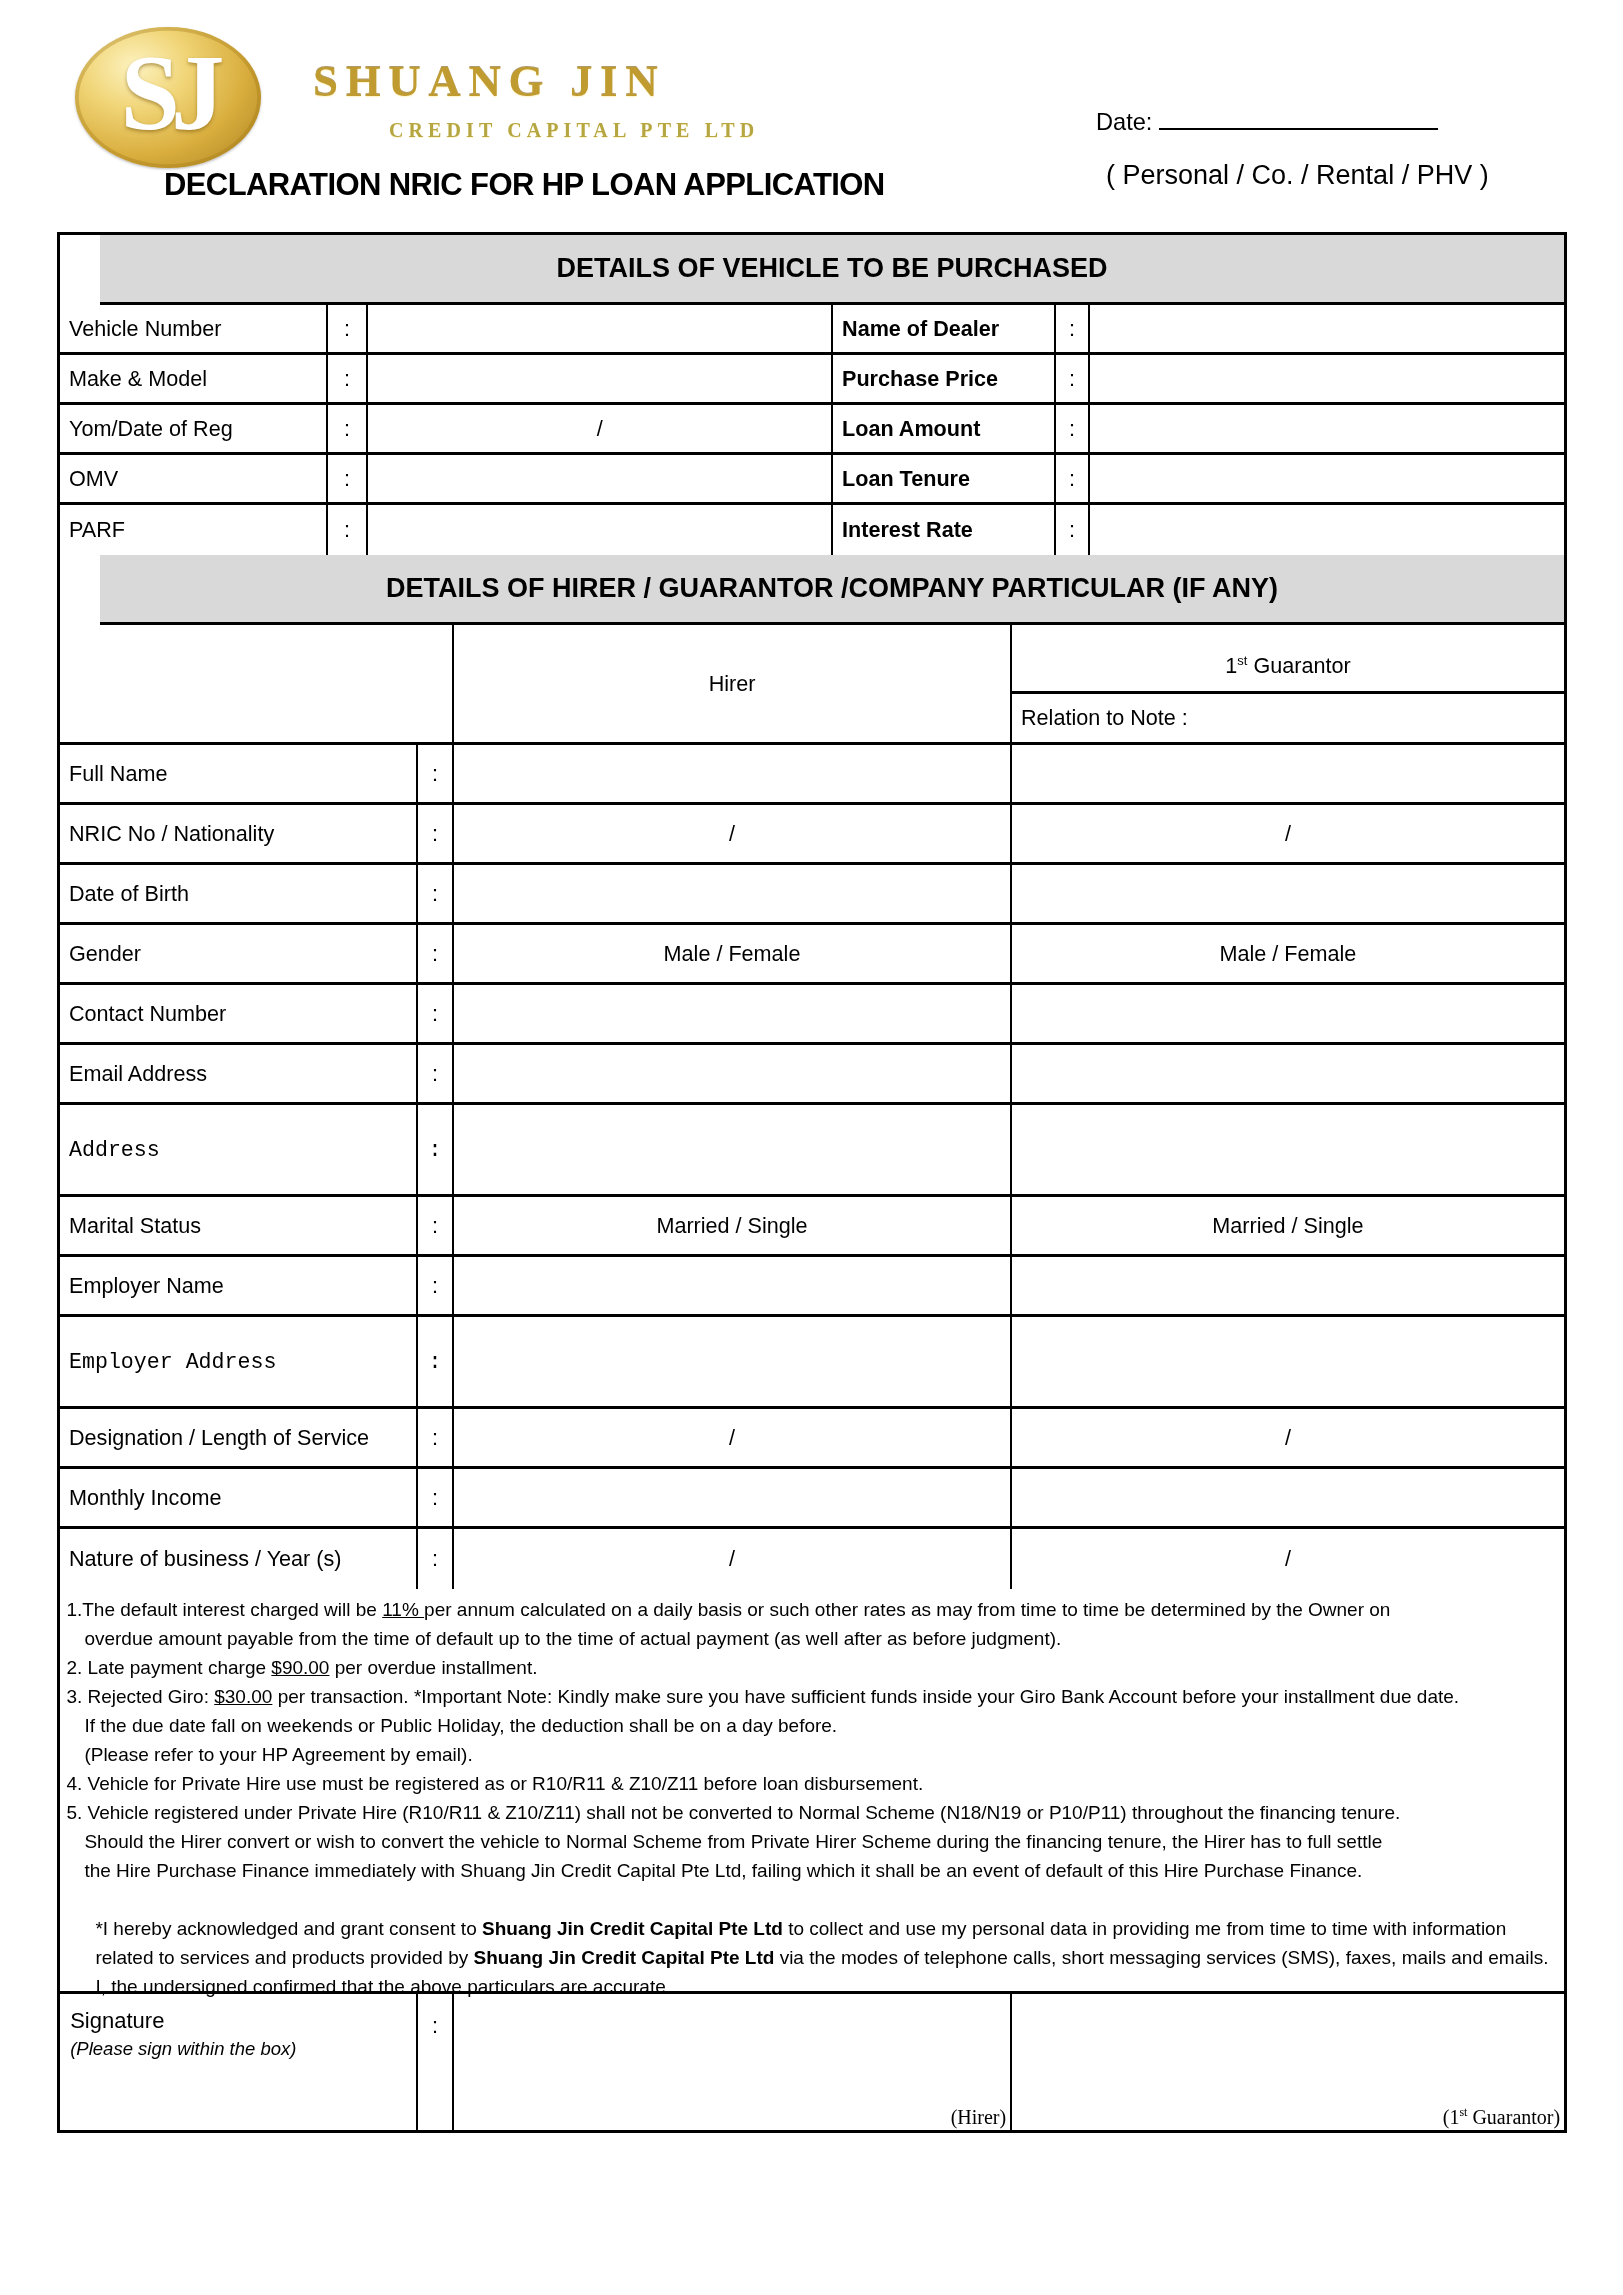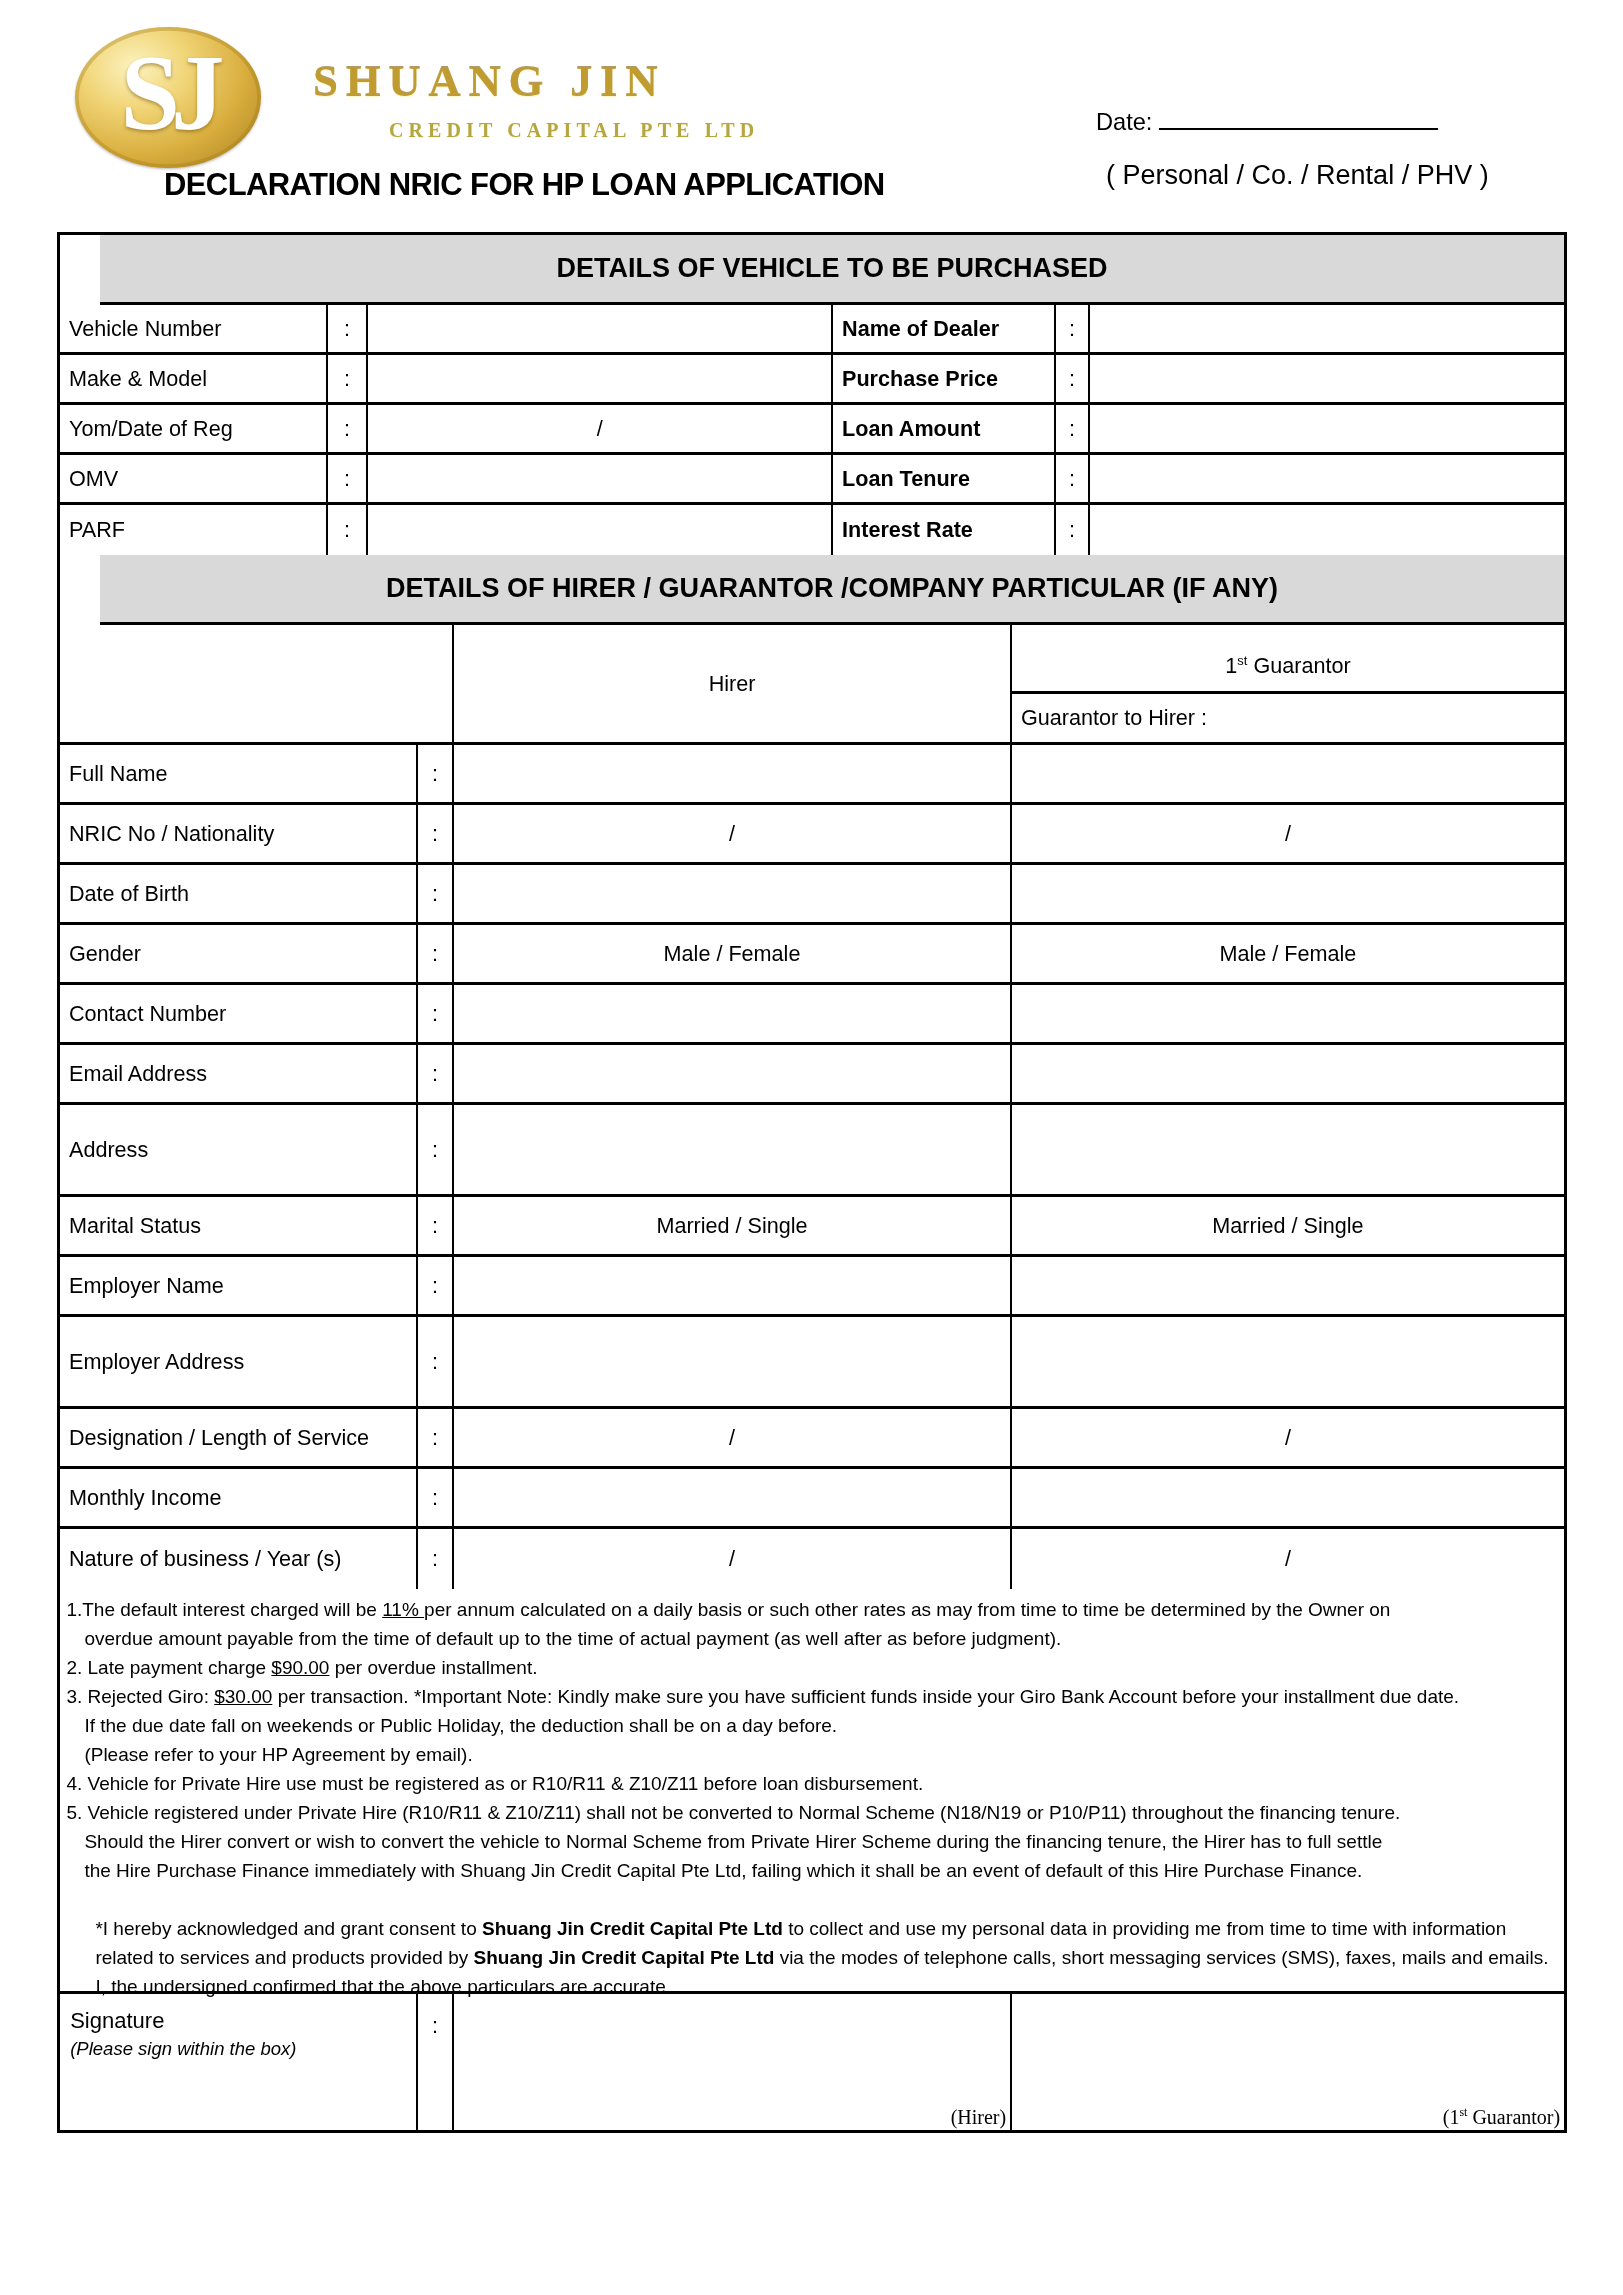--- a/index.html
+++ b/index.html
@@ -41,21 +41,21 @@
   .v1{width:17.8%;} .v2{width:2.7%;} .v3{width:30.9%;} .v4{width:14.8%;font-weight:bold;} .v5{width:2.3%;} .v6{width:31.5%;}
 
   
   .hhead{height:120px;}
   .h-left{width:26.2%;}
   .h-hirer{width:37.1%;justify-content:center;font-size:21.6px;}
   .h-guar{width:36.7%;flex-direction:column;align-items:stretch;border-right:none;margin-top:17px;}
   .h-guar-top{flex:1;display:flex;align-items:center;justify-content:center;font-size:21.6px;border-bottom:3.2px solid #000;}
   .h-guar-bot{flex:1;display:flex;align-items:center;padding-left:9px;font-size:21.6px;}
   .hrow{height:60px;}
-  .hrow.tall{height:92px;}
+  .hrow.tall{height:92px;font-family:Liberation Mono, monospace;}
   .g1{width:23.8%;} .g2{width:2.4%;} .g3{width:37.1%;} .g4{width:36.7%;}
   sup{font-size:60%;vertical-align:super;line-height:0;}
 
   
   .terms{height:405px;border-bottom:3.2px solid #000;padding:6.4px 9px 0 6.4px;font-size:19px;line-height:29px;}
   .tline{white-space:nowrap;}
   .tline .u{text-decoration:underline;}
   .tline .b{font-weight:bold;}
   .tblank{height:29px;}
   .ind0{padding-left:0;} .ind1{padding-left:18px;} .ind2{padding-left:29px;}
@@ -141,21 +141,21 @@
 
     <div class="sect-head">DETAILS OF HIRER / GUARANTOR /COMPANY PARTICULAR (IF ANY)</div>
 
     <div class="frow hhead">
       <div class="cell h-left"></div>
       <div class="cell h-hirer">Hirer</div>
       <div class="cell h-guar">
         <div class="h-guar-top">
           <span><span>1</span><sup>st</sup><span> Guarantor</span></span>
         </div>
-        <div class="h-guar-bot">Guarantor to Hirer :</div>
+        <div class="h-guar-bot">Relation to Note :</div>
       </div>
     </div>
 
     <div id="hirer-rows">
   <div class="frow hrow">
     <div class="cell lblc g1">Full Name</div>
     <div class="cell colc g2">:</div>
     <div class="cell valc g3"></div>
     <div class="cell valc g4"></div>
   </div>

